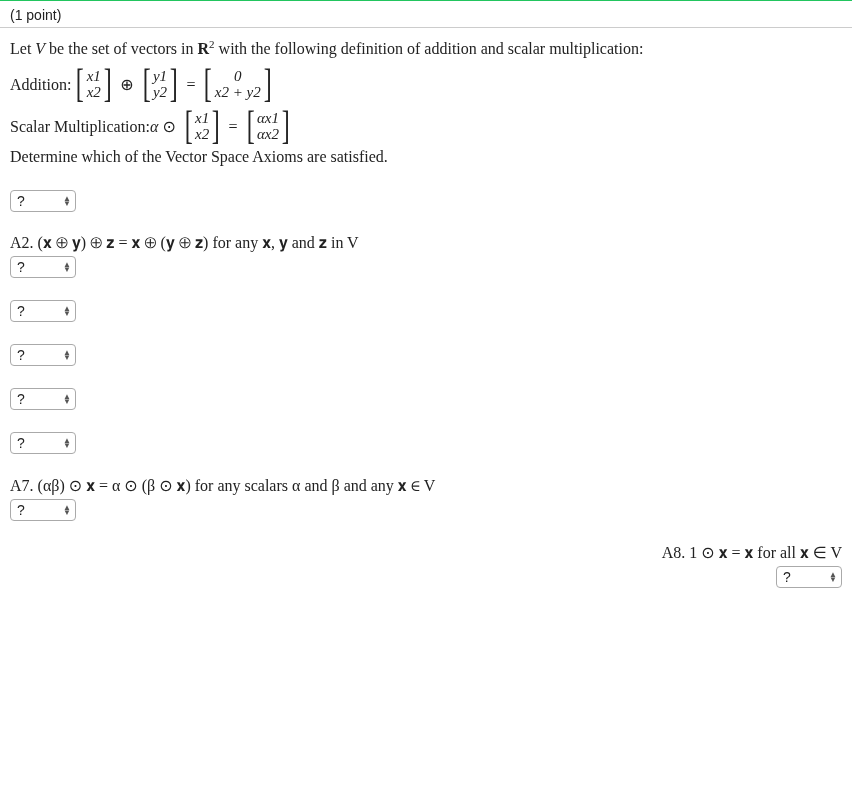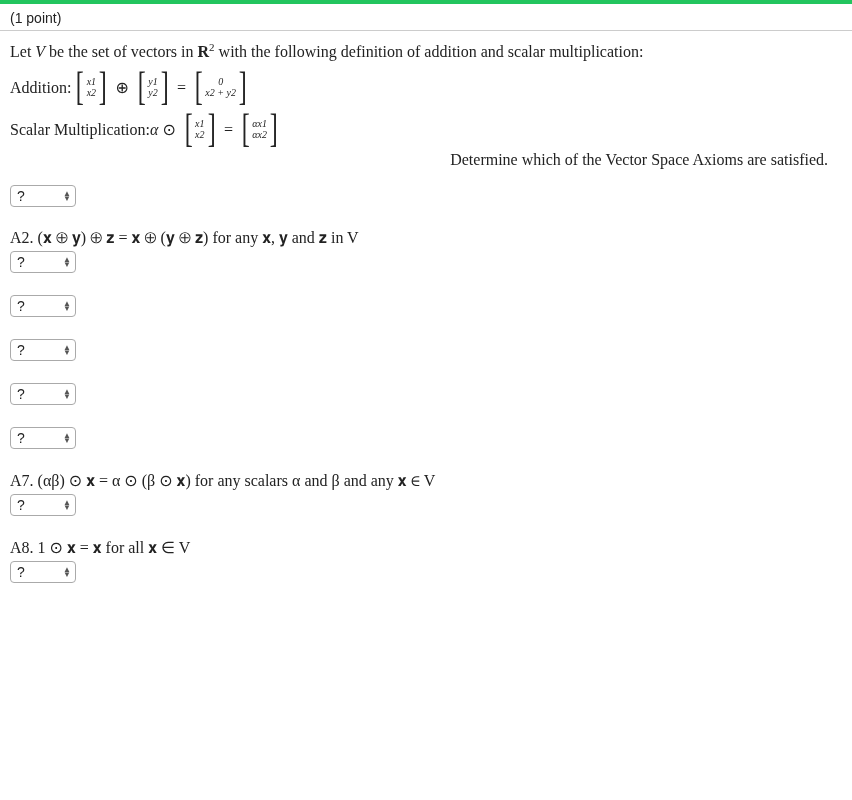--- a/index.html
+++ b/index.html
@@ -9,24 +9,24 @@
     padding: 0;
     background: #fff;
     color: #222;
     width: 852px;
   }
   .header {
     border-bottom: 1px solid #ccc;
     padding: 6px 10px 4px 10px;
     font-family: Arial, Helvetica, sans-serif;
     font-size: 14px;
-    border-top: 4px solid #22c55e;
+    border-top: 1px solid #22c55e;
   }
   .body-area {
-    padding: 10px 24px 20px 10px;
+    padding: 10px 10px 20px 10px;
   }
   .intro {
     margin-bottom: 6px;
   }
   .defrow {
     display: flex;
     align-items: center;
     margin-bottom: 2px;
     line-height: 1.1;
   }
@@ -41,29 +41,28 @@
     font-weight: normal;
     transform: scaleX(0.6);
   }
   .mat .col {
     display: flex;
     flex-direction: column;
     align-items: center;
     justify-content: center;
     line-height: 1.1;
     font-style: italic;
-    font-size: 10px;
+    font-size: 15px;
   }
   .op {
     margin: 0 4px;
   }
   .instruction {
     margin-top: 2px;
-    margin-bottom: 16px;
-    text-align: right;
+    margin-bottom: 24px;
   }
   .axiom {
     margin-bottom: 22px;
   }
   .axiom .label {
     margin-bottom: 4px;
   }
   .select-wrap {
     display: inline-flex;
     align-items: center;
@@ -217,21 +216,21 @@
     <div class="label">A7. (αβ) ⊙ 𝐱 = α ⊙ (β ⊙ 𝐱) for any scalars α and β and any 𝐱 ∈ V</div>
     <div class="select-wrap">
       <span>?</span>
       <span class="caret">
           <span>▲</span>
           <span>▼</span>
         </span>
     </div>
   </div>
 
-  <div class="axiom" style="margin-bottom:4px;">
+  <div class="axiom" style="margin-bottom:4px;text-align:right;">
     <div class="label">A8. 1 ⊙ 𝐱 = 𝐱 for all 𝐱 ∈ V</div>
     <div class="select-wrap">
       <span>?</span>
       <span class="caret">
           <span>▲</span>
           <span>▼</span>
         </span>
     </div>
   </div>
 

